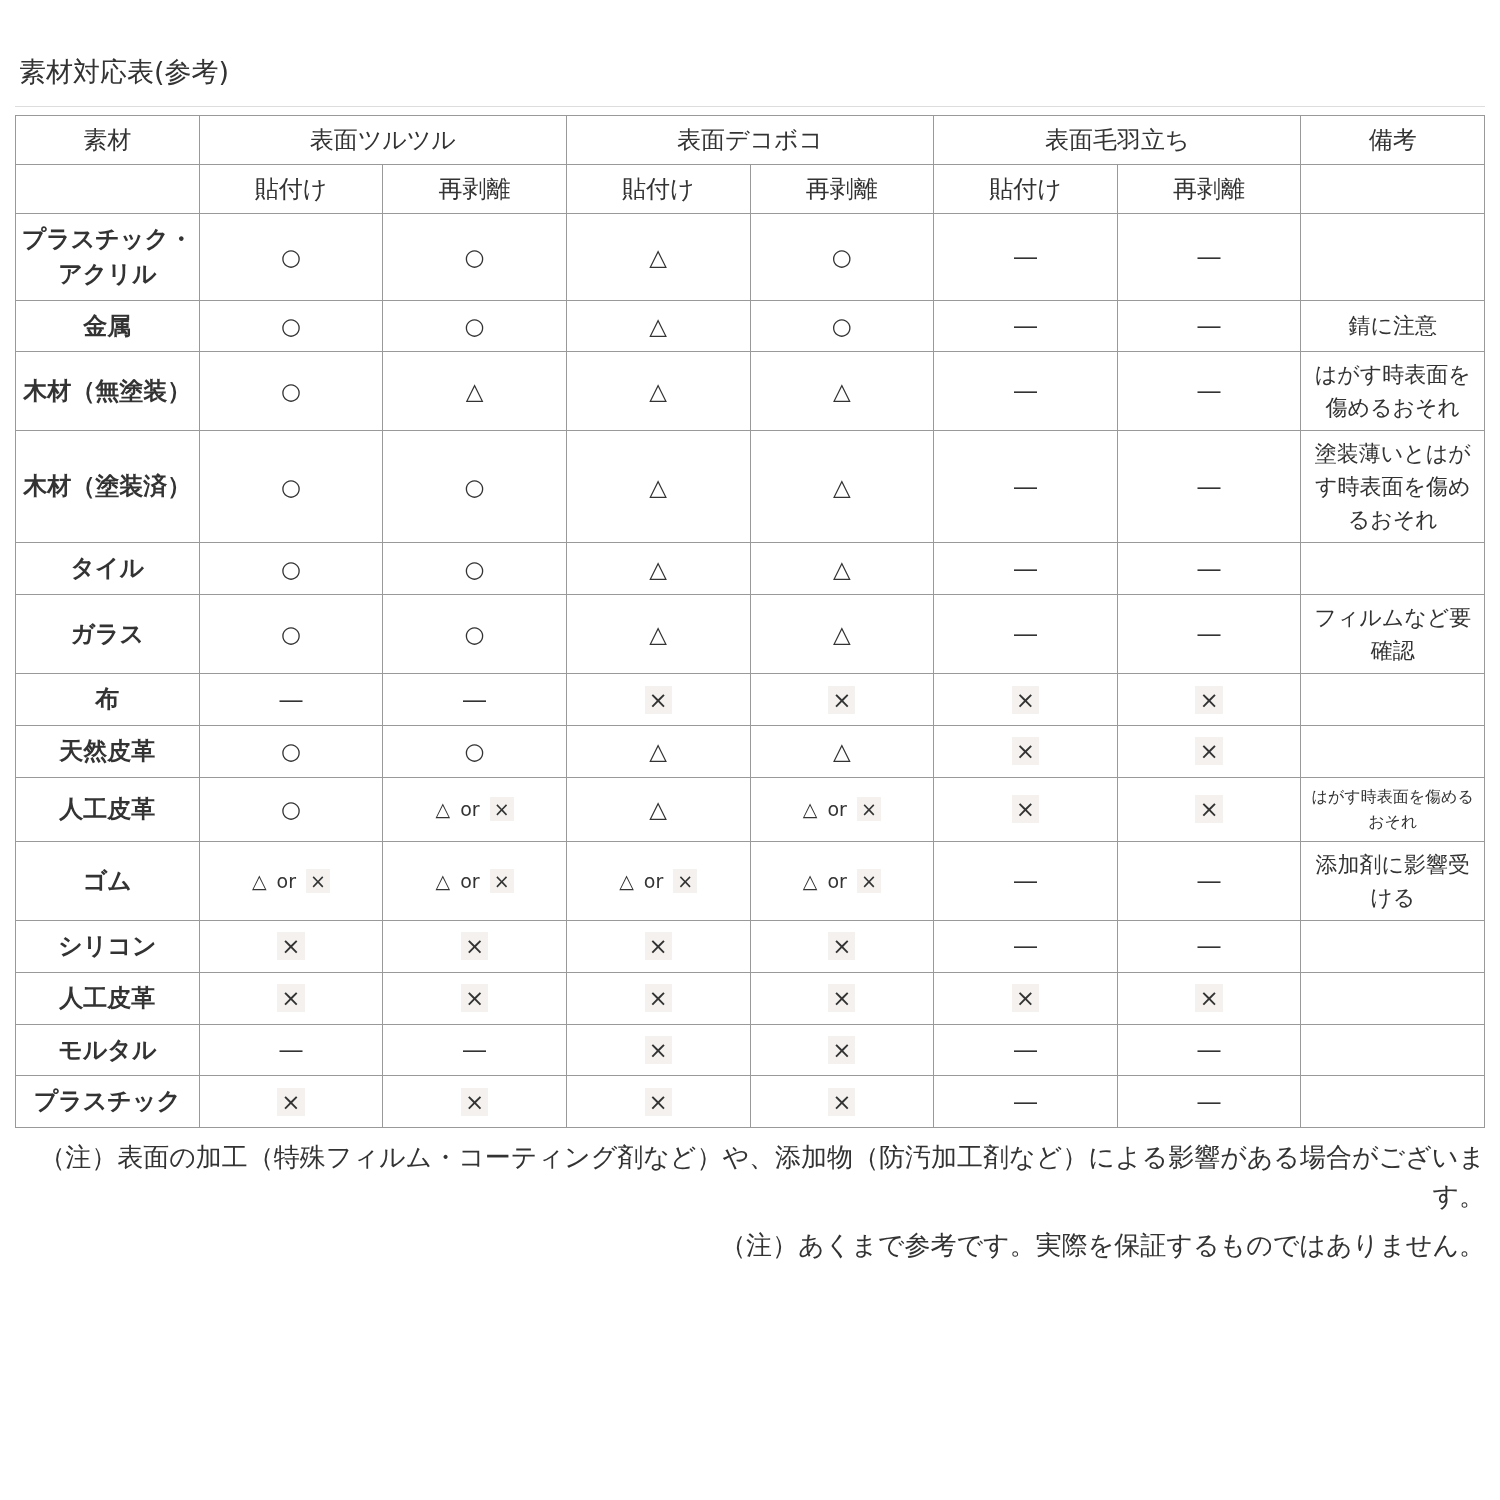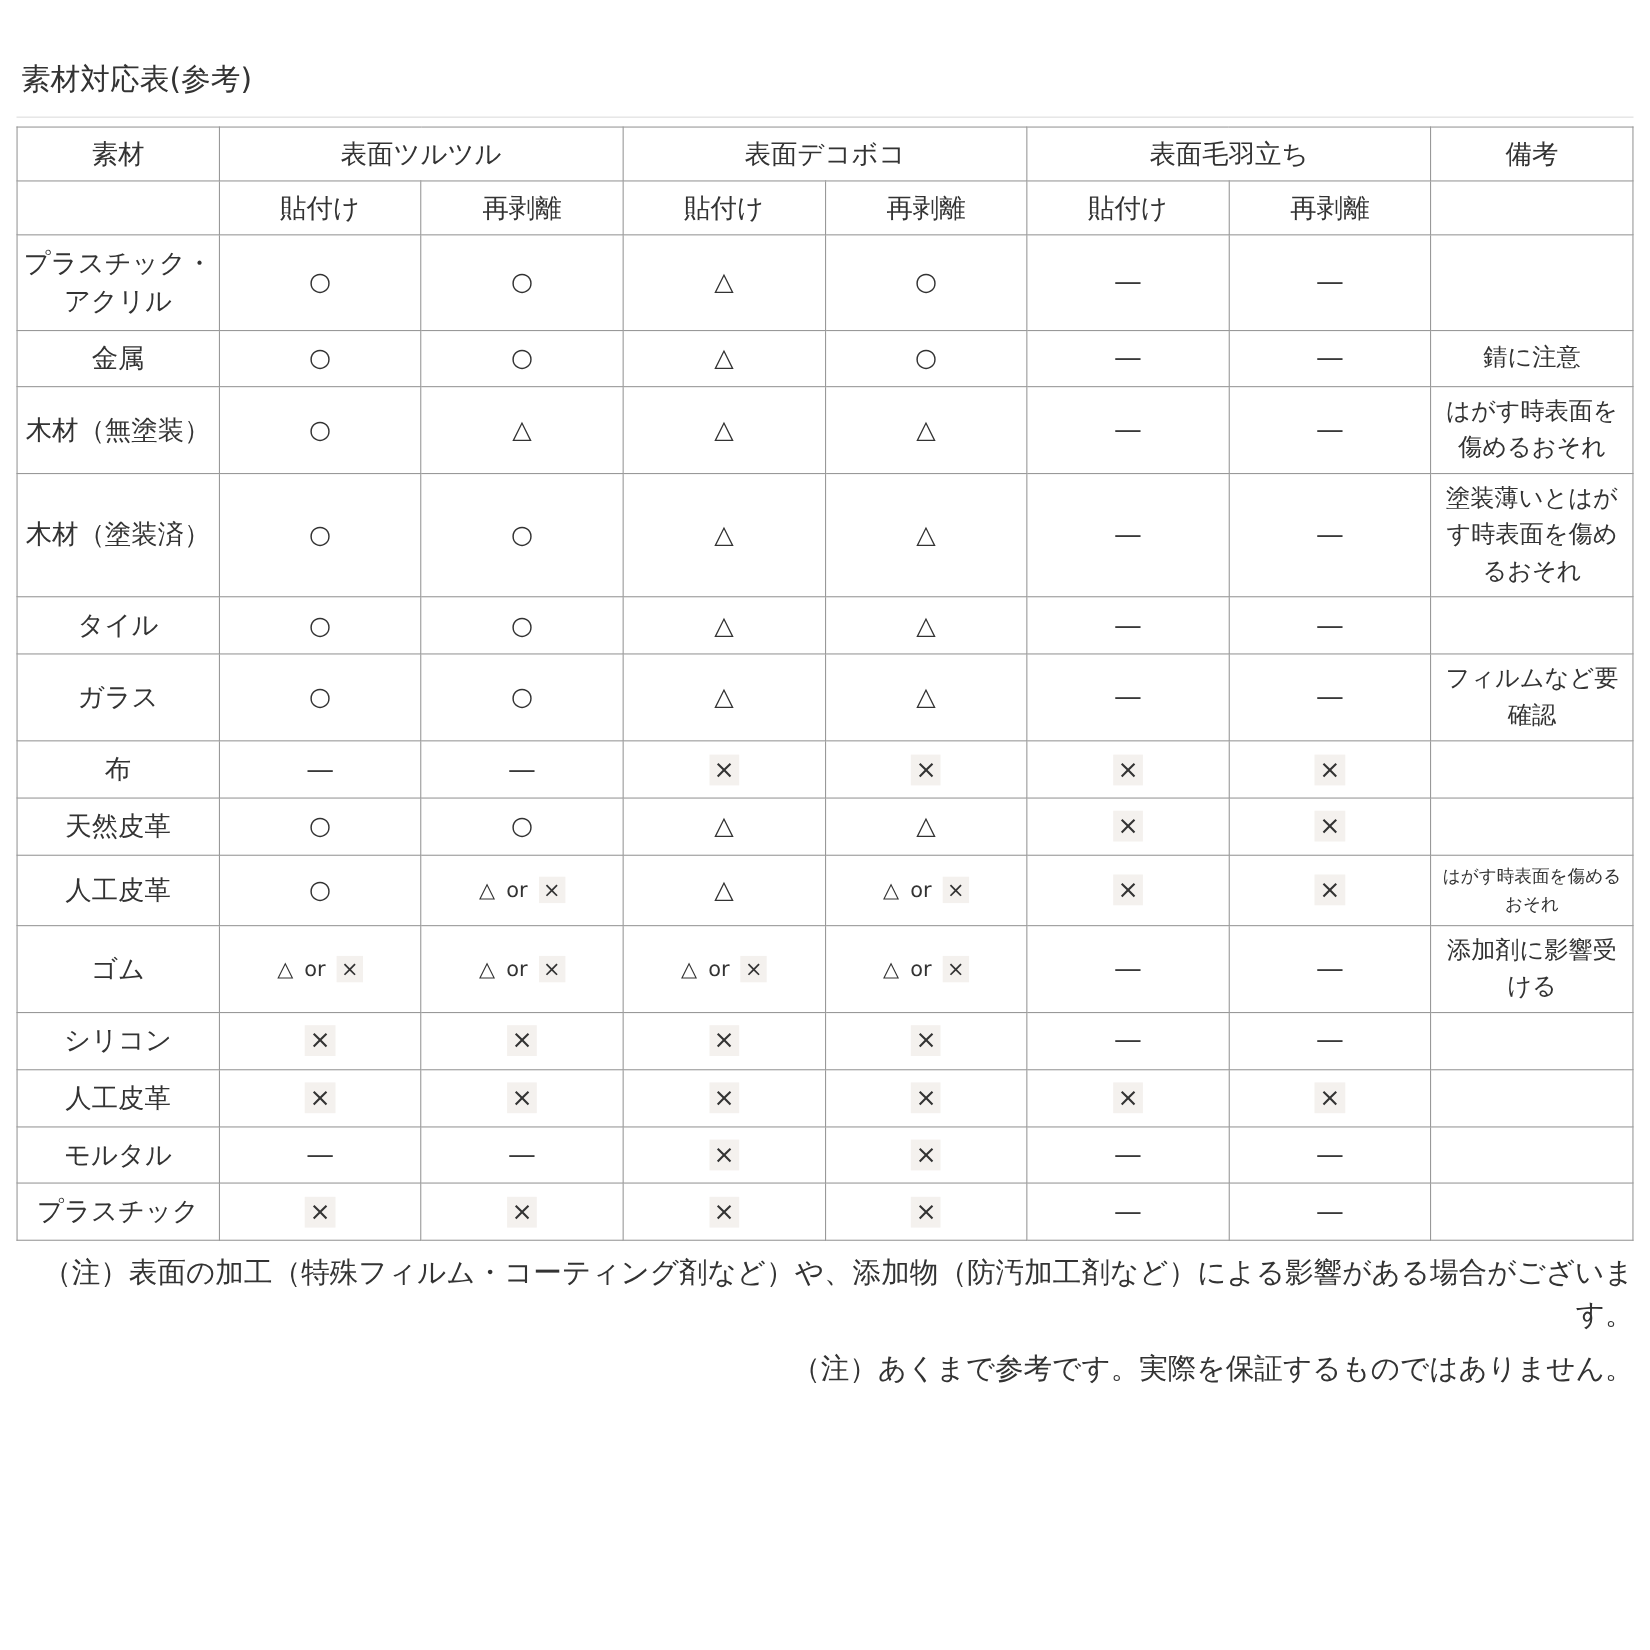--- a/index.html
+++ b/index.html
@@ -44,20 +44,21 @@
     font-size: 24px;
     height: 46px;
   }
   .mat-table td {
     height: 50px;
   }
   td.mat-cell {
     font-size: 24px;
     line-height: 1.45;
     padding: 8px 4px;
+    font-weight: bold;
   }
   td.sym-cell {
     font-size: 23px;
   }
   td.sym-cell.or-cell {
     font-size: 19px;
     text-align: center;
   }
   td.sym-cell.or-cell .or-word { padding: 0 10px; }
   .x-mark {

